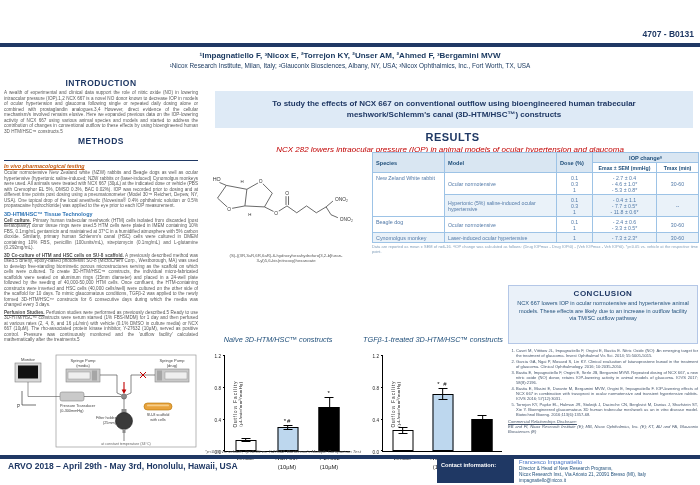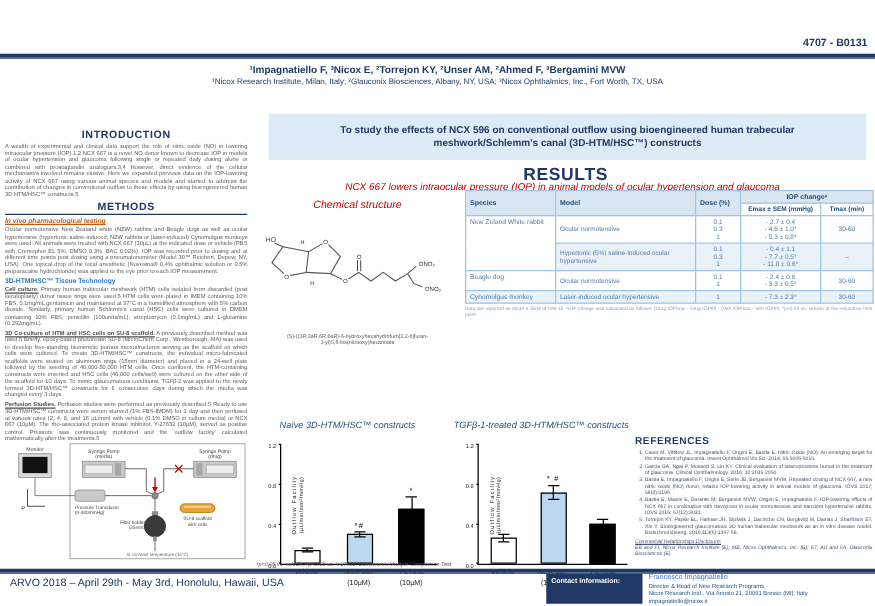--- a/index.html
+++ b/index.html
@@ -9,36 +9,36 @@
   
   .title{position:absolute;top:4px;left:70px;right:70px;text-align:center;
     font-size:10.5px;font-weight:bold;color:#1F3864;line-height:1.3;}
   .prog-num{position:absolute;top:29px;right:6px;font-size:8.5px;font-weight:bold;color:#1F3864;}
   .rule{position:absolute;left:0;right:0;height:2px;border-top:3px solid #1F3864;border-bottom:1px solid #1F3864;}
   .rule-top{top:43px;}
   .rule-bottom{top:455px;}
   .authors{position:absolute;top:51px;left:0;right:0;text-align:center;font-size:8px;font-weight:bold;color:#17365D;}
   .affils{position:absolute;top:62px;left:0;right:0;text-align:center;font-size:6.4px;color:#17365D;}
   
-  .leftcol{position:absolute;left:4px;top:76px;width:194px;height:276px;overflow:hidden;margin-top:24px;}
+  .leftcol{position:absolute;left:4px;top:76px;width:194px;height:276px;overflow:hidden;}
   .sec-head{font-size:8.5px;font-weight:bold;color:#1F3864;text-align:center;letter-spacing:0.5px;margin:2px 0 2px 0;}
-  .sec-head.lined{border-bottom:1px solid #1F3864;padding-bottom:1px;}
+  .sec-head.lined{border-bottom:1px solid #1F3864;padding-bottom:14px;}
   .body-txt{font-size:4.6px;line-height:1.2;text-align:justify;color:#595959;margin:0 0 2px 0;}
   .sub-head-red{font-size:5.4px;font-weight:bold;font-style:italic;color:#C45911;text-decoration:underline;margin:1px 0;}
   .sub-head-blue{font-size:5.4px;font-weight:bold;color:#2E74B5;margin:2px 0 1px 0;}
   .lead{font-weight:bold;text-decoration:underline;color:#4d4d4d;}
   .diagram{position:absolute;left:4px;top:352px;width:194px;height:102px;}
   
   .purpose-head{position:absolute;top:79px;left:200px;right:0;text-align:center;
     font-size:9px;font-weight:bold;color:#1F3864;letter-spacing:0.5px;}
   .purpose-box{position:absolute;top:91px;left:215px;width:478px;height:37px;background:#DEEAF6;
     display:flex;align-items:center;justify-content:center;padding:2px 16px;}
   .purpose-box div{font-size:8px;font-weight:bold;color:#1F3864;text-align:center;line-height:1.35;}
   .results-head{position:absolute;top:131px;left:205px;right:0;text-align:center;
-    font-size:14px;font-weight:bold;color:#1F3864;letter-spacing:0.5px;}
+    font-size:11px;font-weight:bold;color:#1F3864;letter-spacing:0.5px;}
   .red-statement{position:absolute;left:200px;right:0;text-align:center;
     font-size:8px;font-style:italic;color:#C00000;}
   .st1{top:145px;}
   .st2{top:272px;}
   
   .chem{position:absolute;left:202px;top:158px;width:168px;}
   .chem-title{font-size:8.5px;font-style:italic;color:#C00000;text-align:center;margin-bottom:2px;}
   .chem-caption{font-size:4.3px;color:#595959;text-align:center;line-height:1.25;margin-top:1px;}
   
   .tablewrap{position:absolute;left:372px;top:152px;width:326px;}
@@ -81,21 +81,21 @@
     border:1px solid #B4C7E7;padding:3px 6px;}
   .conclusion h3{margin:0 0 2px 0;font-size:8px;color:#1F3864;text-align:center;letter-spacing:0.5px;}
   .conclusion p{margin:0;font-size:5.6px;color:#1F4E79;text-align:center;line-height:1.35;}
   .references{position:absolute;left:508px;top:348px;width:190px;height:106px;overflow:hidden;}
   .references h3{margin:0 0 2px 0;font-size:8px;color:#1F3864;letter-spacing:0.5px;}
   .references ol{margin:0;padding-left:8px;}
   .references li{font-size:4.1px;line-height:1.22;color:#44546A;text-align:justify;margin-bottom:1px;}
   .disclosure-h{font-size:4.1px;font-style:italic;text-decoration:underline;color:#44546A;margin-top:2px;}
   .disclosure-t{font-size:4.1px;font-style:italic;color:#44546A;text-align:justify;line-height:1.22;}
   
-  .arvo{position:absolute;left:8px;top:461px;font-size:8.5px;font-weight:normal;color:#1F3864;}
+  .arvo{position:absolute;left:8px;top:461px;font-size:8.5px;font-weight:bold;color:#1F3864;}
   .contact-label{position:absolute;left:437px;top:459px;width:77px;height:24px;background:#1F3864;
     color:#fff;font-size:5.6px;font-weight:bold;padding:3px 4px;}
   .contact{position:absolute;left:519px;top:459px;width:178px;line-height:1.25;}
   .contact .cname{font-size:5.8px;color:#4472C4;}
   .contact .cline{font-size:4.7px;color:#1F4E79;}
   svg text{font-family:"Liberation Sans",sans-serif;}
 </style>
 </head>
 <body>
 
@@ -164,28 +164,27 @@
       <circle cx="120" cy="68" r="8.5" fill="#3a3a3a" stroke="#222" stroke-width="0.6"></circle>
       <rect x="118.5" y="76" width="3" height="4" fill="#8c8c8c"></rect>
       <line x1="120" y1="80" x2="120" y2="88" stroke="#555" stroke-width="0.7"></line>
       <text x="112" y="66" font-size="3.8" fill="#444" text-anchor="end">Filter holder</text>
       <text x="112" y="70.5" font-size="3.8" fill="#444" text-anchor="end">(25mm)</text>
       <text x="122" y="92" font-size="3.6" fill="#666" text-anchor="middle">at constant temperature (34°C)</text>
     </svg>
   </div>
 
   <div class="purpose-box">
-    <div>To study the effects of NCX 596 on conventional outflow using bioengineered human trabecular meshwork/Schlemm's canal (3D-HTM/HSC™) constructs</div>
+    <div>To study the effects of NCX 667 on conventional outflow using bioengineered human trabecular meshwork/Schlemm's canal (3D-HTM/HSC™) constructs</div>
   </div>
 
   <div class="results-head">RESULTS</div>
-  <div class="red-statement st1">NCX 667 lowers intraocular pressure (IOP) in animal models of ocular hypertension and glaucoma</div>
+  <div class="red-statement st1">NCX 282 lowers intraocular pressure (IOP) in animal models of ocular hypertension and glaucoma</div>
 
   <div class="chem">
-    <div class="chem-title">Chemical structure</div>
     <svg viewBox="0 0 170 92" width="168" height="90">
       <g stroke="#555" stroke-width="0.9" fill="none">
         <path d="M17,25 L24,28 L15,41 L27,52 L43,49 L45,32 L24,28"></path>
         <path d="M45,32 L59,24 L71,36 L63,50 L43,49"></path>
         <path d="M63,50 L75,56 L86,49 L96,56 L106,49 L116,56 L126,50"></path>
         <path d="M85,48 L85,39 M87.6,48 L87.6,39"></path>
         <path d="M126,50 L133,44"></path>
         <path d="M126,50 L131,58 L138,61"></path>
       </g>
       <g>
@@ -381,23 +380,26 @@
           <div>(10µM)</div>
         </div>
         <div class="xl">
           <div>Y-27632</div>
           <div>(10µM)</div>
         </div>
       </div>
   </div>
   <div class="chart-foot">*p&lt;0.05 vs. vehicle, #p&lt;0.05 vs. Y-27632. Bonferroni's Multiple Comparison Test</div>
 
+  <div class="conclusion">
+    <h3>CONCLUSION</h3>
+    <p>NCX 667 lowers IOP in ocular normotensive and hypertensive animal models. These effects are likely due to an increase in outflow facility via TM/SC outflow pathway</p>
+  </div>
 
   <div class="references">
-    <h3>REFERENCES</h3>
     <ol id="ref-list">
         <li>Cavet M, Vittitow JL, Impagnatiello F, Ongini E, Bastia E. Nitric Oxide (NO): An emerging target for the treatment of glaucoma. Invest Ophthalmol Vis Sci. 2014; 55:5005-5015.</li>
         <li>Garcia GA, Ngai P, Mosaed S, Lin KY. Clinical evaluation of latanoprostene bunod in the treatment of glaucoma. Clinical Ophthalmology. 2016; 10:2035-2050.</li>
         <li>Bastia E, Impagnatiello F, Ongini E, Serle JB, Bergamini MVW. Repeated dosing of NCX 667, a new nitric oxide (NO) donor, retains IOP-lowering activity in animal models of glaucoma. IOVS 2017; 58(8):2196.</li>
         <li>Bastia E, Masini E, Durante M, Bergamini MVW, Ongini E, Impagnatiello F. IOP-lowering effects of NCX 667 in combination with travoprost in ocular normotensive and transient hypertensive rabbits. IOVS 2016; 57(12):3031.</li>
         <li>Torrejon KY, Papke EL, Halman JR, Stolwijk J, Dacinche CN, Bergkvist M, Danias J, Sharfstein ST, Xie Y. Bioengineered glaucomatous 3D human trabecular meshwork as an in vitro disease model. Biotechnol Bioeng. 2016;113(6):1357-68.</li>
       </ol>
     <div class="disclosure-h">Commercial Relationships Disclosure:</div>
     <div class="disclosure-t">EB and FI, Nicox Research Institute (E); MB, Nicox Ophthalmics, Inc. (E); KT, AU and FA, Glauconix Biosciences (E)</div>
   </div>

